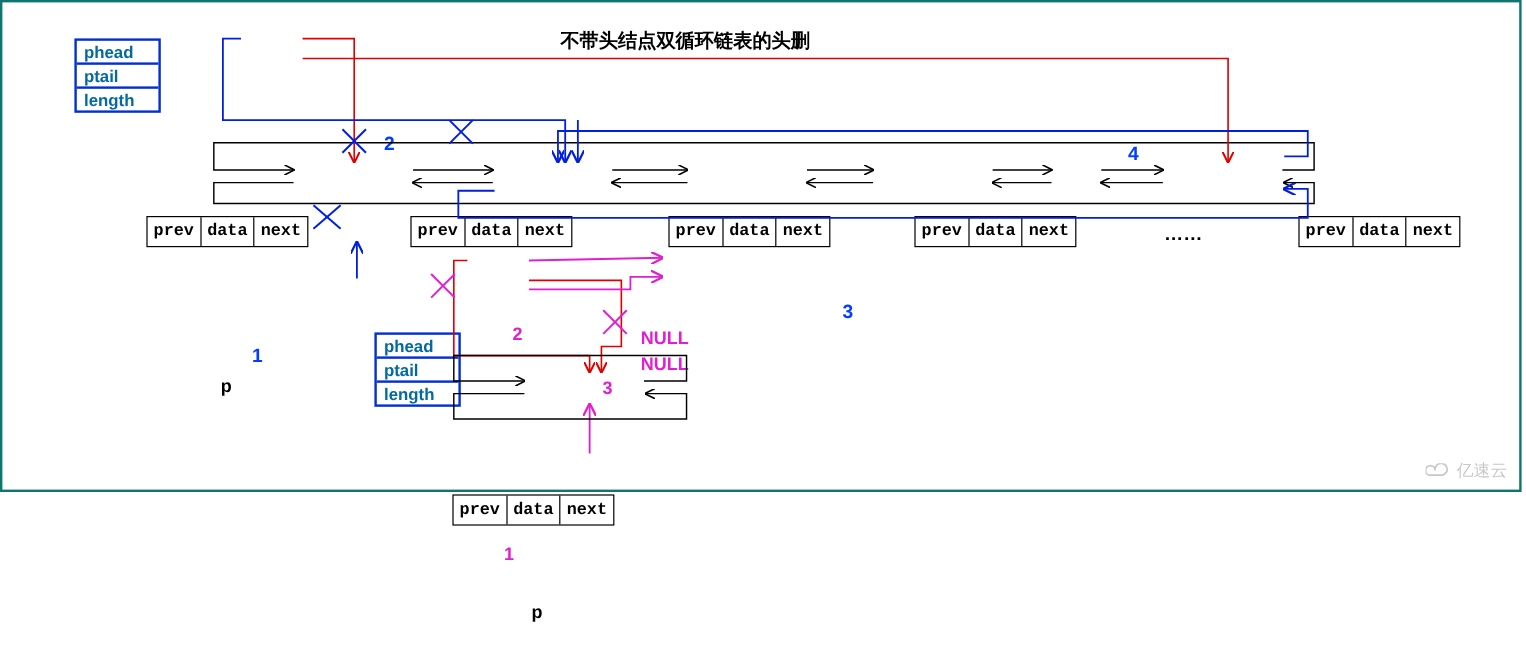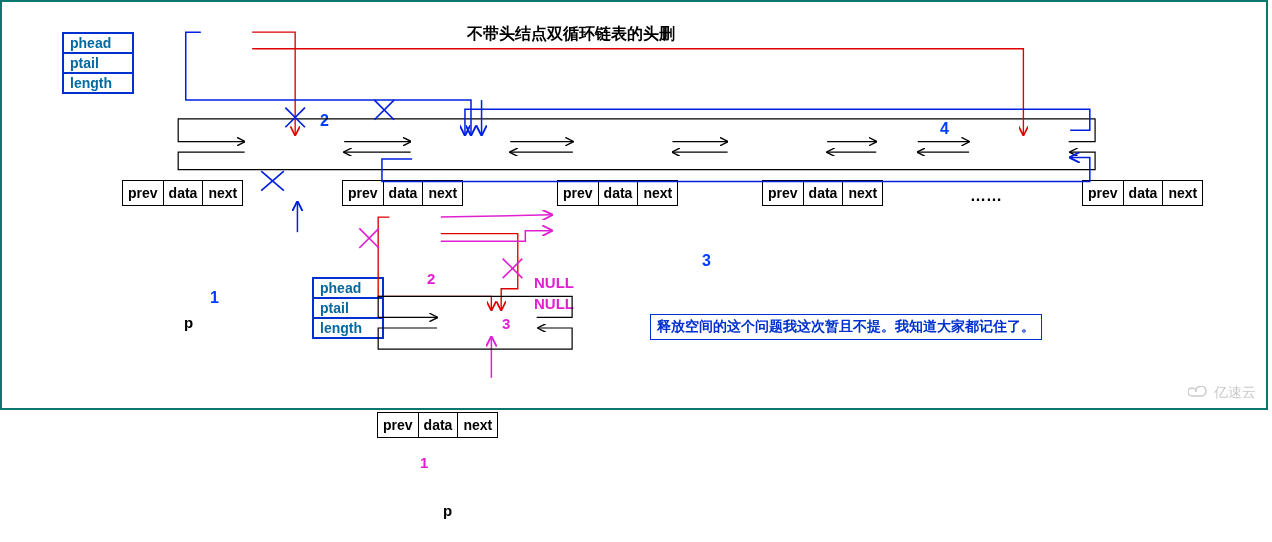--- a/index.html
+++ b/index.html
@@ -52,20 +52,21 @@
     color: #0369a1;
   }
   .header-box .row:last-child { border-bottom: none; }
 
   
   .node {
     position: absolute;
     display: flex;
     border: 1.5px solid #000;
     background: #fff;
+    font-family: Liberation Mono, monospace;
   }
   .node .cell {
     border-right: 1.5px solid #000;
     padding: 4px 5px;
     font-weight: bold;
     font-size: 14px;
     color: #000;
   }
   .node .cell:last-child { border-right: none; }
 
@@ -146,21 +147,20 @@
     <div class="cell">next</div>
   </div>
 
   <div class="txt magenta-label" style="left:425px; top:268px;">2</div>
   <div class="txt magenta-label" style="left:500px; top:313px;">3</div>
   <div class="txt magenta-label" style="left:418px; top:452px;">1</div>
   <div class="txt black-label" style="left:441px; top:500px;">p</div>
   <div class="txt magenta-label" style="left:532px; top:272px;">NULL</div>
   <div class="txt magenta-label" style="left:532px; top:293px;">NULL</div>
 
-  <div class="note-box" style="left:648px; top:312px;">释放空间的这个问题我这次暂且不提。我知道大家都记住了。</div>
 
   <svg class="overlay" viewBox="0 0 1268 538">
     <defs>
       <marker id="ah-black" viewBox="0 0 10 10" refX="9" refY="5" markerWidth="7" markerHeight="7" orient="auto">
         <path d="M0,0 L10,5 L0,10" fill="none" stroke="#000" stroke-width="1.6"></path>
       </marker>
       <marker id="ah-blue" viewBox="0 0 10 10" refX="9" refY="5" markerWidth="7" markerHeight="7" orient="auto">
         <path d="M0,0 L10,5 L0,10" fill="none" stroke="#001fe0" stroke-width="1.8"></path>
       </marker>
       <marker id="ah-red" viewBox="0 0 10 10" refX="9" refY="5" markerWidth="7" markerHeight="7" orient="auto">

